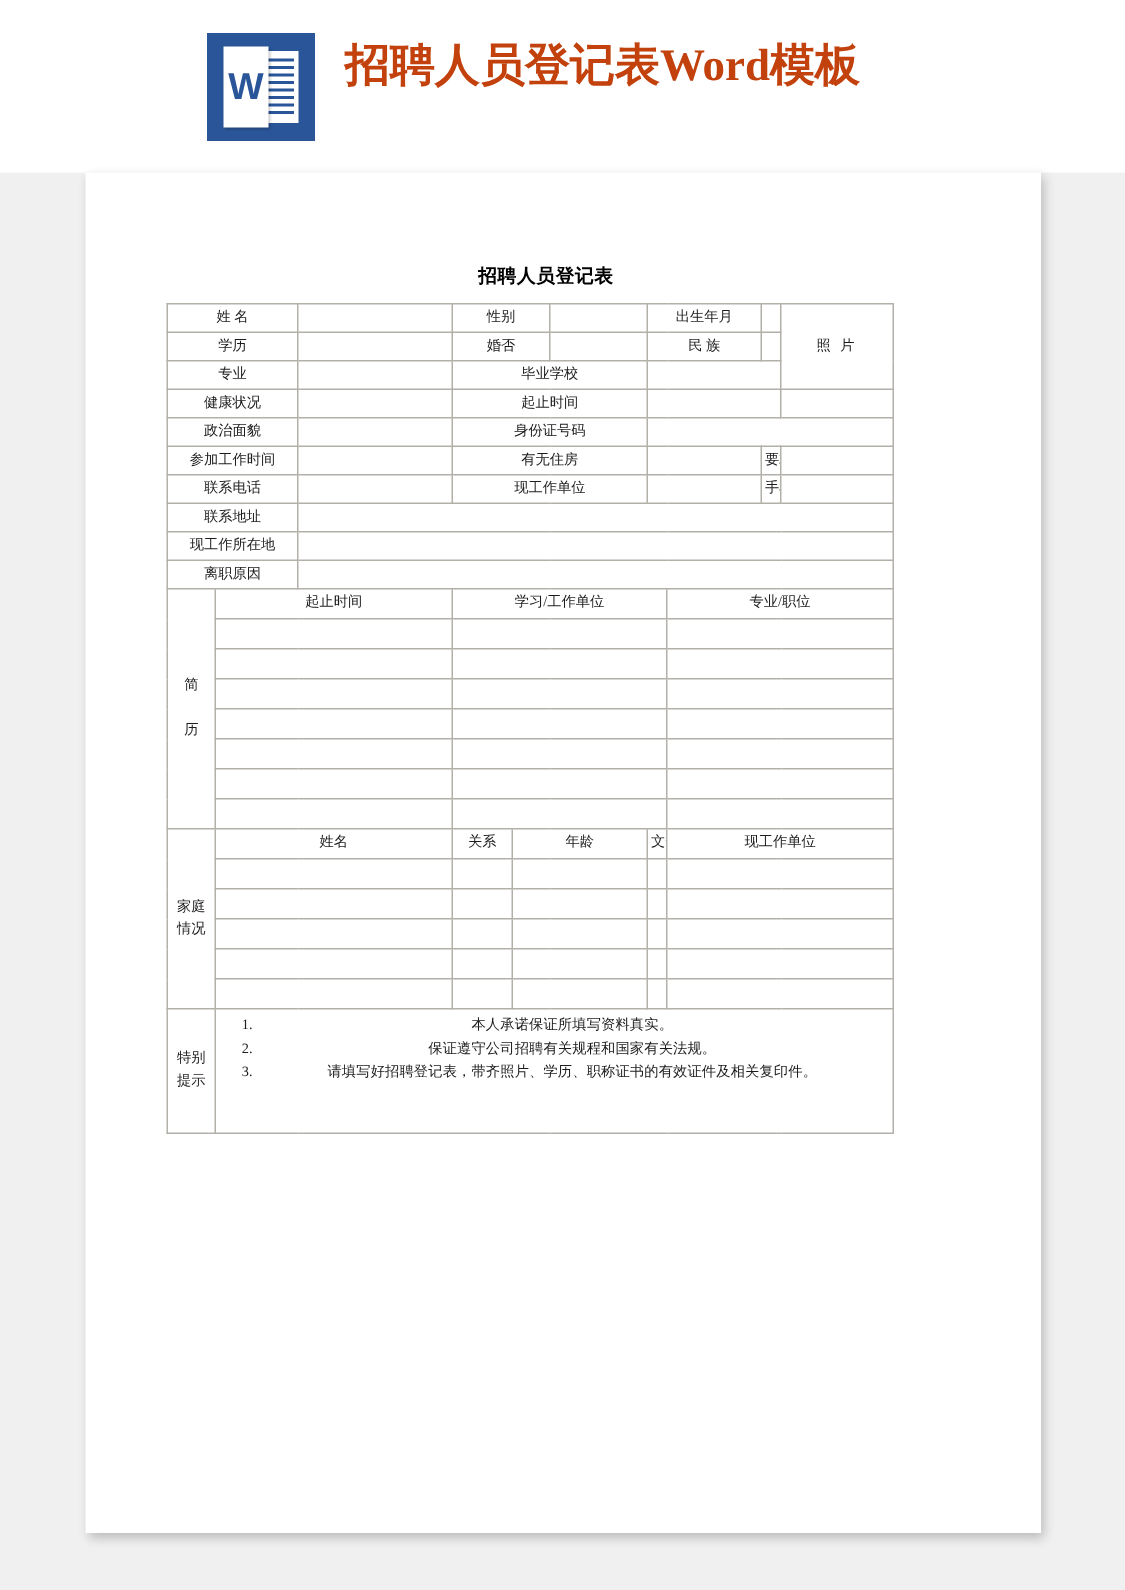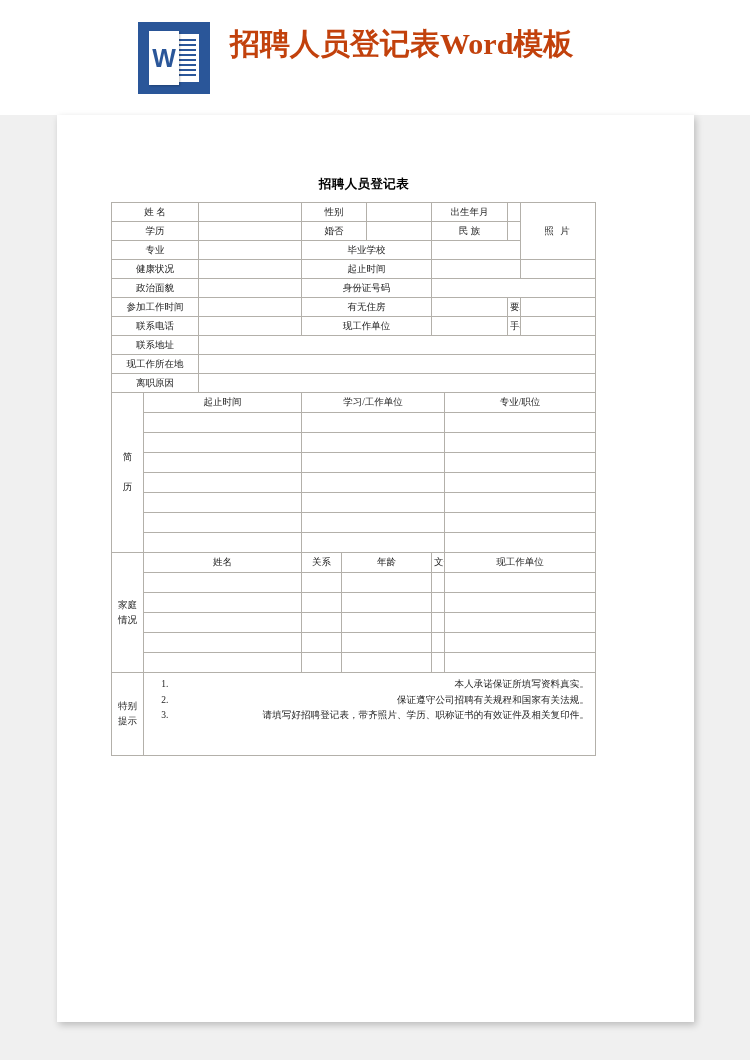--- a/index.html
+++ b/index.html
@@ -150,21 +150,21 @@
   td.blank { }
   td.tall { height: 19px; text-align: center; }
   td.sidelabel {
     font-size: 9.5px;
     line-height: 15px;
     letter-spacing: 0px;
     white-space: normal;
     word-break: break-all;
   }
   td.notes {
-    text-align: right;
+    text-align: center;
     vertical-align: top;
     padding: 4px 6px 4px 8px;
     white-space: normal;
     height: 74px;
   }
   .notes ol {
     margin: 0;
     padding: 0 0 0 19px;
     list-style-type: decimal;
   }

